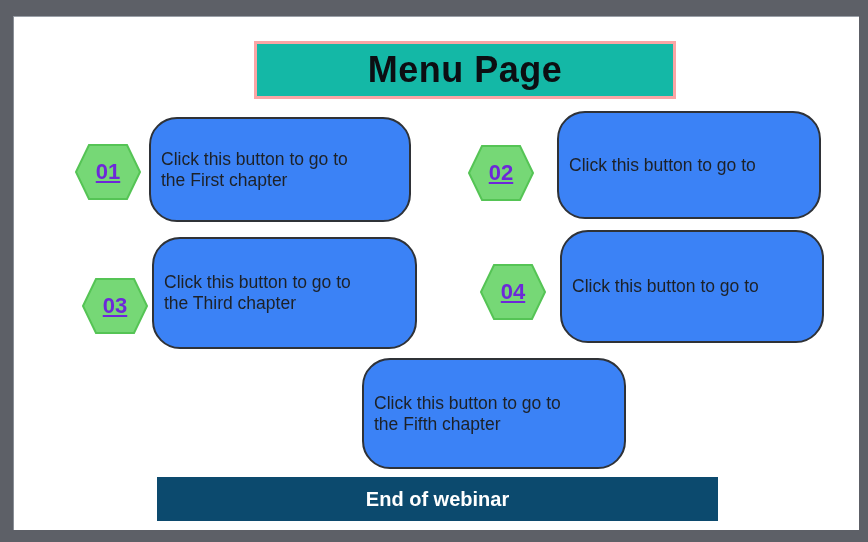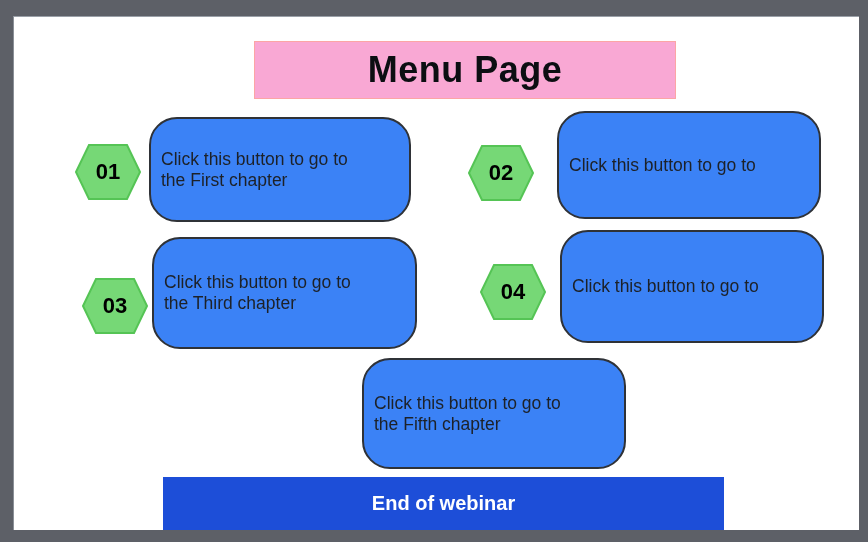--- a/index.html
+++ b/index.html
@@ -20,42 +20,42 @@
     background: #ffffff;
     border-top: 1px solid #9aa0a8;
     border-left: 1px solid #8b9097;
   }
 
   
   .title-box {
     position: absolute;
     left: 240px; top: 24px;
     width: 422px; height: 58px;
-    border: 1px solid #fca5a5;
-    background: #f9a8d4;
+    border: 3px solid #fca5a5;
+    background: #14b8a6;
     display: flex; align-items: center; justify-content: center;
   }
   .title-box h1 {
     margin: 0;
     font-size: 36px;
     font-weight: bold;
     color: #0c0e12;
     letter-spacing: 0.5px;
   }
 
   
   .hex {
     position: absolute;
     width: 66px; height: 58px;
   }
   .hex svg { position: absolute; left: 0; top: 0; }
   .hex .num {
     position: absolute; inset: 0;
     display: flex; align-items: center; justify-content: center;
-    font-size: 22px; font-weight: bold; color: #000000;
+    font-size: 22px; font-weight: bold; color: #6d28d9; text-decoration: underline;
   }
   .hex1 { left: 61px;  top: 126px; }
   .hex2 { left: 454px; top: 127px; }
   .hex3 { left: 68px;  top: 260px; }
   .hex4 { left: 466px; top: 246px; text-align: center; }
   .hex5 { left: 268px; top: 373px; }
 
   
   .card {
     position: absolute;
@@ -75,23 +75,23 @@
   }
   .card1 { left: 135px; top: 100px; width: 262px; height: 105px; }
   .card2 { left: 543px; top: 94px;  width: 264px; height: 108px; }
   .card3 { left: 138px; top: 220px; width: 265px; height: 112px; }
   .card4 { left: 546px; top: 213px; width: 264px; height: 113px; }
   .card5 { left: 348px; top: 341px; width: 264px; height: 111px; }
 
   
   .footer-bar {
     position: absolute;
-    left: 149px; top: 460px;
-    width: 561px; height: 53px;
-    background: #1d4ed8;
+    left: 143px; top: 460px;
+    width: 561px; height: 44px;
+    background: #0c4a6e;
     display: flex; align-items: center; justify-content: center;
     cursor: pointer;
   }
   .footer-bar span {
     color: #ffffff;
     font-size: 20px;
     font-weight: bold;
   }
 </style>
 </head>

